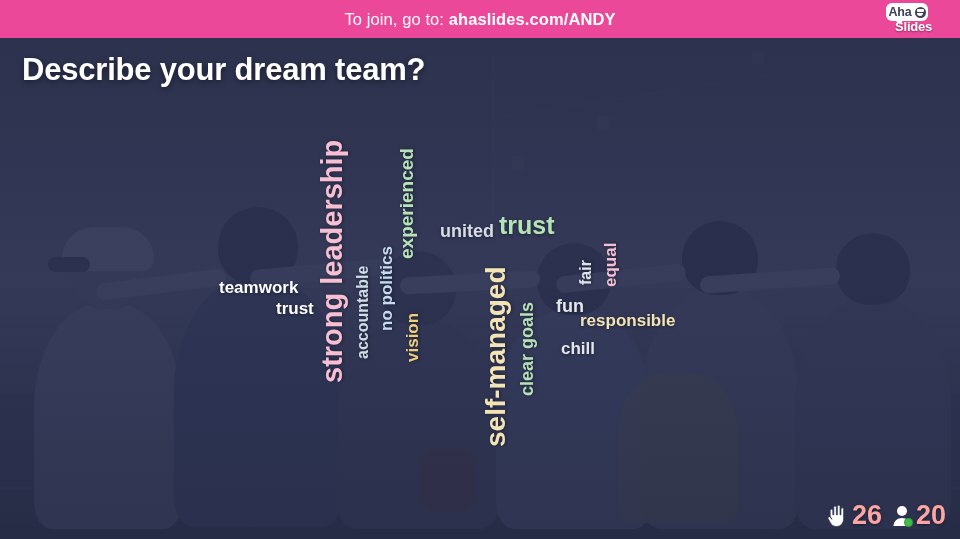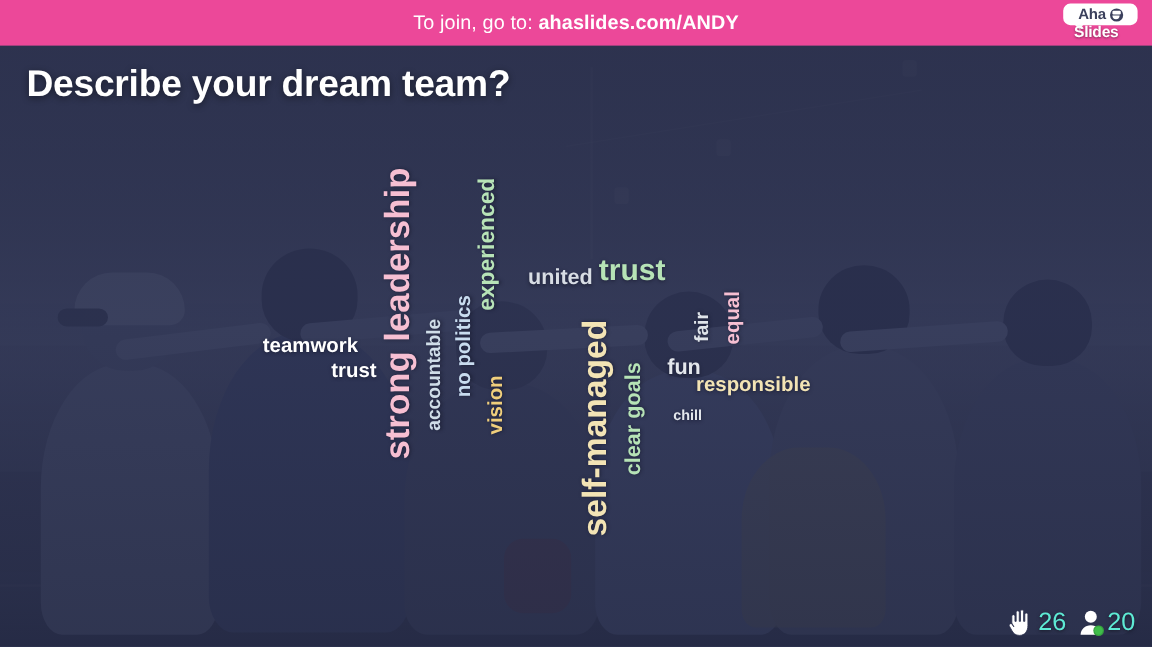--- a/index.html
+++ b/index.html
@@ -35,21 +35,21 @@
   .join-text .url{ font-weight:700; }
 
   
   .logo{
     position:absolute; right:8px; top:3px;
     width:66px; height:33px;
     z-index:50;
   }
   .logo-bubble{
     position:absolute; left:0; top:0;
-    width:62px; height:18px;
+    width:42px; height:18px;
     background:#ffffff;
     border-radius:6px;
     display:flex; align-items:center; justify-content:center;
     gap:3px;
   }
   .logo-bubble:after{
     content:"";
     position:absolute; left:9px; bottom:-4px;
     width:0;height:0;
     border-left:5px solid transparent;
@@ -224,21 +224,21 @@
   .word.vert{ transform:rotate(-90deg); }
 
   
   .stats{
     position:absolute; right:14px; bottom:8px;
     display:flex; align-items:center; gap:10px;
     z-index:40;
   }
   .stat{ display:flex; align-items:center; gap:4px; }
   .stat-num{
-    color:#5eead4; font-size:21px; font-weight:400;
+    color:#fca5a5; font-size:27px; font-weight:700;
     text-shadow:0 1px 3px rgba(0,0,0,.5);
   }
   .icon-svg{ display:block; }
   .person-dot{
     position:absolute; right:-1px; bottom:0px;
     width:9px;height:9px;border-radius:50%;
     background:#3fbd4a; border:1px solid rgba(0,0,0,.15);
   }
   .stat-person{ position:relative; }
 </style>
@@ -320,21 +320,21 @@
       <div class="word vert" style="color: rgb(182, 227, 182); font-size: 18px; left: 518px; top: 358px;">clear goals</div>
       <div class="word vert" style="color: rgb(200, 220, 239); font-size: 17px; left: 378px; top: 293px;">no politics</div>
       <div class="word vert" style="color: rgb(207, 221, 232); font-size: 16px; left: 355px; top: 321px;">accountable</div>
       <div class="word" style="color: rgb(255, 255, 255); font-size: 17px; left: 219px; top: 241px;">teamwork</div>
       <div class="word" style="color: rgb(216, 221, 228); font-size: 18px; left: 440px; top: 184px;">united</div>
       <div class="word vert" style="color: rgb(246, 191, 210); font-size: 17px; left: 602px; top: 249px;">equal</div>
       <div class="word vert" style="color: rgb(240, 207, 124); font-size: 17px; left: 404px; top: 324px;">vision</div>
       <div class="word" style="color: rgb(255, 255, 255); font-size: 17px; left: 276px; top: 262px;">trust</div>
       <div class="word" style="color: rgb(227, 231, 236); font-size: 18px; left: 556px; top: 259px;">fun</div>
       <div class="word vert" style="color: rgb(223, 228, 234); font-size: 16px; left: 578px; top: 247px;">fair</div>
-      <div class="word" style="color: rgb(227, 231, 236); font-size: 12px; left: 561px; top: 302px;">chill</div>
+      <div class="word" style="color: rgb(227, 231, 236); font-size: 17px; left: 561px; top: 302px;">chill</div>
     </div>
 
   <div class="stats">
     <div class="stat">
       <span>
         <svg class="icon-svg" width="22" height="24" viewBox="0 0 22 24" aria-hidden="true">
           <path d="M4.2 12.2V6.6c0-.8.6-1.4 1.3-1.4s1.3.6 1.3 1.4v4.2h1V3.4c0-.8.6-1.4 1.3-1.4s1.3.6 1.3 1.4v7.4h1V2.6c0-.8.6-1.4 1.3-1.4s1.3.6 1.3 1.4v8.2h1V5.2c0-.8.6-1.4 1.3-1.4s1.3.6 1.3 1.4v9.1c0 4.6-2.6 8.2-7 8.2-3.3 0-5-1.6-6.4-4.1l-2-3.6c-.4-.7-.2-1.5.5-1.9.6-.4 1.4-.2 1.8.4l1.4 2.1z" fill="#ffffff" stroke="#2e3350" stroke-width=".7"></path>
         </svg>
       </span>
       <span class="stat-num">26</span>

